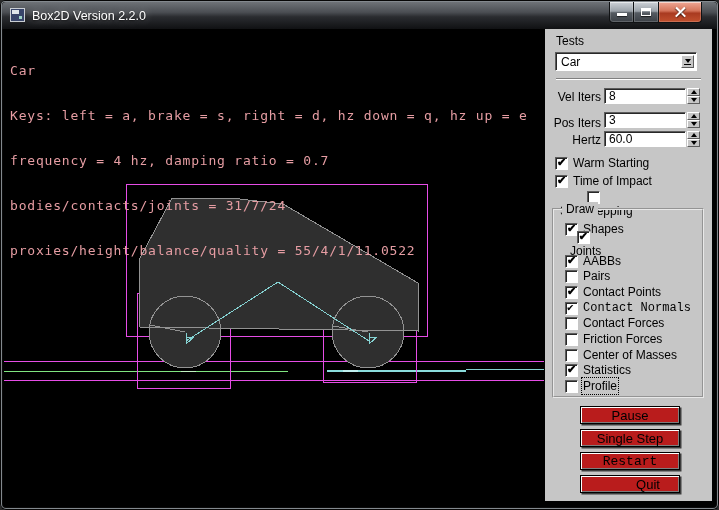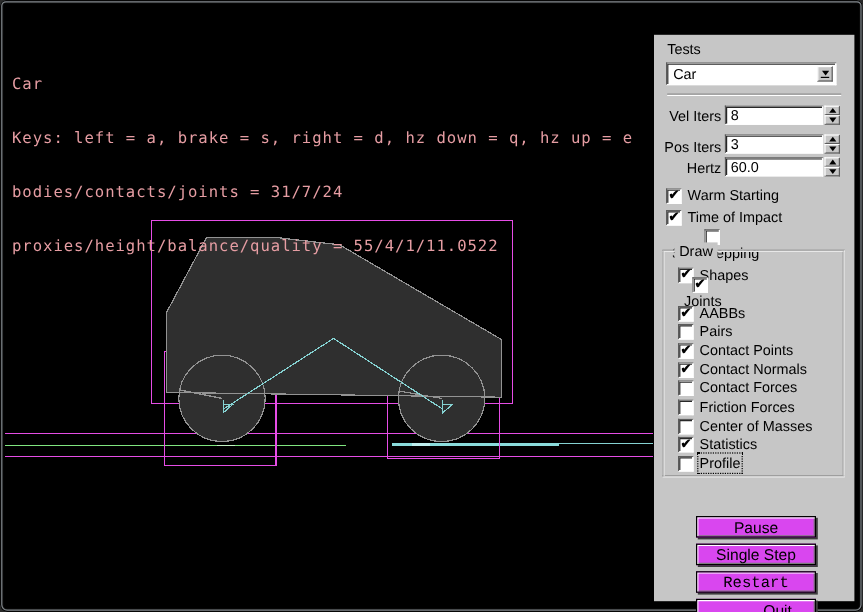--- a/index.html
+++ b/index.html
@@ -98,30 +98,48 @@
   .cb.checked::after{
     content:"\2714";position:absolute;left:1px;top:-2px;font-size:11px;font-weight:bold;color:#000;
   }
   .cb-label{margin-left:5px;font-size:12px;white-space:nowrap;text-align:right;}
   .cb-label.focused{outline:1px dotted #000;outline-offset:1px;}
   
   .groupbox{border:2px groove #e8e8e8;padding-left:32px;}
   .group-title{position:absolute;left:8px;top:-8px;background:var(--panel-bg);padding:0 4px;font-size:12px;}
   
   .pbutton{
-    width:100px;height:18px;background:#d946ef;border:1px solid #000;
+    width:100px;height:18px;background:#b91c1c;border:1px solid #000;
     box-shadow:inset 1px 1px 0 #fff, inset -1px -1px 0 #7d7d7d, 1.5px 1.5px 0 #3c3c3c;
-    display:flex;align-items:center;justify-content:center;font-size:13px;color:#000;cursor:pointer;margin-top:24px;
+    display:flex;align-items:center;justify-content:center;font-size:13px;color:#000;cursor:pointer;
   }
 </style>
 </head>
 <body>
 
 <div class="page">
 
+  <div class="titlebar">
+    <div class="app-icon">
+      <span class="bar"></span>
+      <span class="dot"></span>
+    </div>
+    <span class="win-title">Box2D Version 2.2.0</span>
+    <div class="caption-buttons">
+      <div class="cap-btn min">
+        <span class="glyph-min"></span>
+      </div>
+      <div class="cap-btn max">
+        <span class="glyph-max"></span>
+      </div>
+      <div class="cap-btn close">
+        <span class="glyph-close"></span>
+      </div>
+    </div>
+  </div>
 
   <div class="canvas">
     <svg width="542" height="472" viewBox="3 29 542 472" shape-rendering="crispEdges">
 
       <line x1="4" y1="361.5" x2="544" y2="361.5" style="stroke:var(--aabb)"></line>
       <line x1="4" y1="380.5" x2="544" y2="380.5" style="stroke:var(--aabb)"></line>
 
       <line x1="4" y1="371.5" x2="288" y2="371.5" style="stroke:var(--static-body)"></line>
       <line x1="181" y1="371.5" x2="196" y2="371.5" style="stroke:var(--contact-highlight)"></line>
       <line x1="327" y1="370.5" x2="466" y2="370.5" style="stroke:var(--platform);stroke-width:2"></line>
@@ -139,20 +157,21 @@
       <line x1="185" y1="332" x2="150" y2="325" style="stroke:var(--body-outline)"></line>
       <line x1="368" y1="332" x2="333" y2="326" style="stroke:var(--body-outline)"></line>
 
       <polyline points="186,341 278,282 369,341" style="fill:none;stroke:var(--joint)"></polyline>
       <polyline points="186,333 186,344 194,337 186,337" style="fill:none;stroke:var(--joint)"></polyline>
       <polyline points="369,333 369,344 377,337 369,337" style="fill:none;stroke:var(--joint)"></polyline>
     </svg>
     <div class="hud">
       <div>Car</div>
       <div>Keys: left = a, brake = s, right = d, hz down = q, hz up = e</div>
+      <div>frequency = 4 hz, damping ratio = 0.7</div>
       <div>bodies/contacts/joints = 31/7/24</div>
       <div>proxies/height/balance/quality = 55/4/1/11.0522</div>
     </div>
   </div>
 
   <div class="panel">
 
     <span class="abs plabel" style="left:11px;top:5px;">Tests</span>
 
     <div class="abs sunken dropdown" style="left:10px;top:23px;width:142px;">
@@ -228,21 +247,21 @@
       <span class="cb-label">AABBs</span>
     </div>
     <div class="abs chk-row" style="left:20px;top:240px;">
       <span class="cb"></span>
       <span class="cb-label">Pairs</span>
     </div>
     <div class="abs chk-row" style="left:20px;top:256px;">
       <span class="cb checked"></span>
       <span class="cb-label">Contact Points</span>
     </div>
-    <div class="abs chk-row" style="left:20px;top:272px;">
+    <div class="abs chk-row" style="left:20px;top:272px;font-family:Liberation Mono, monospace;">
       <span class="cb checked"></span>
       <span class="cb-label">Contact Normals</span>
     </div>
     <div class="abs chk-row" style="left:20px;top:287px;">
       <span class="cb"></span>
       <span class="cb-label">Contact Forces</span>
     </div>
     <div class="abs chk-row" style="left:20px;top:303px;">
       <span class="cb"></span>
       <span class="cb-label">Friction Forces</span>

